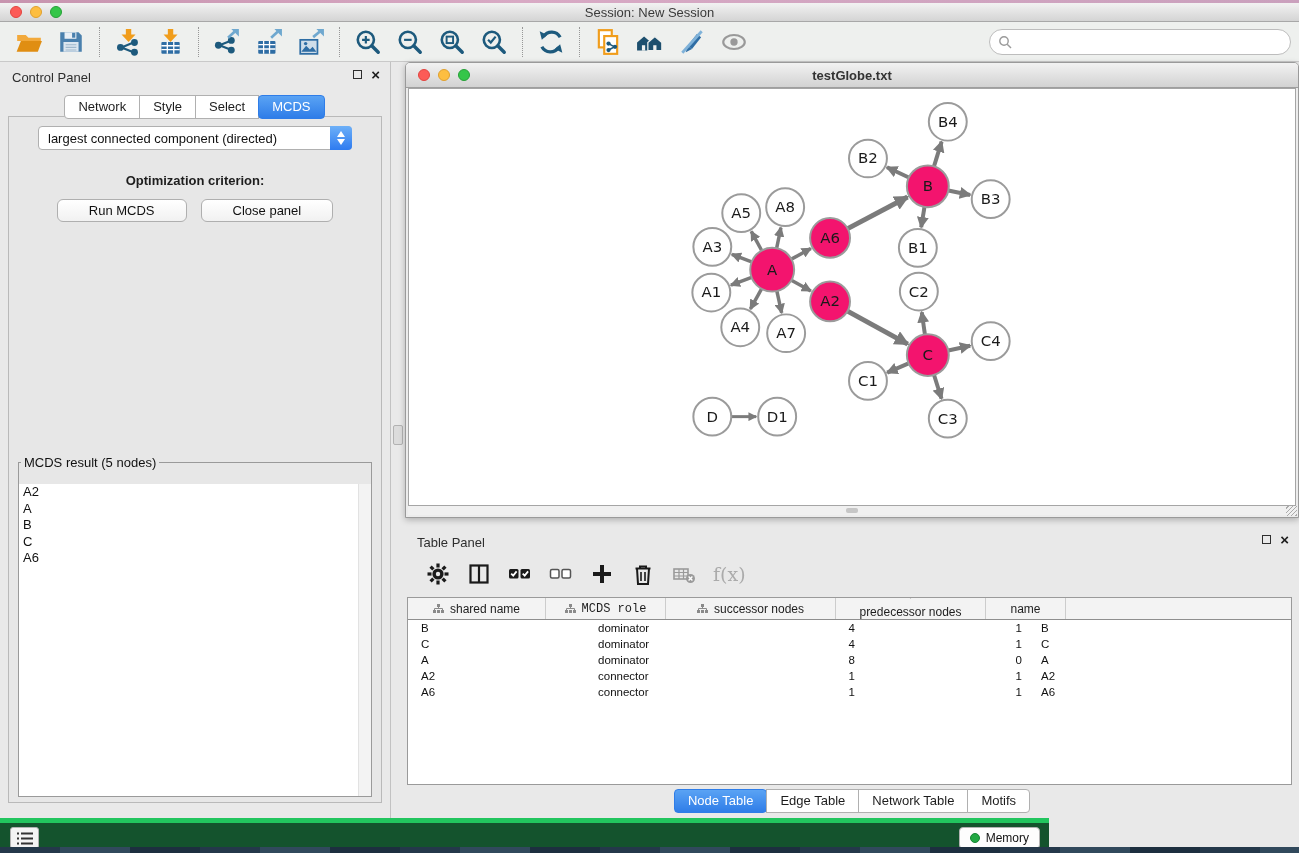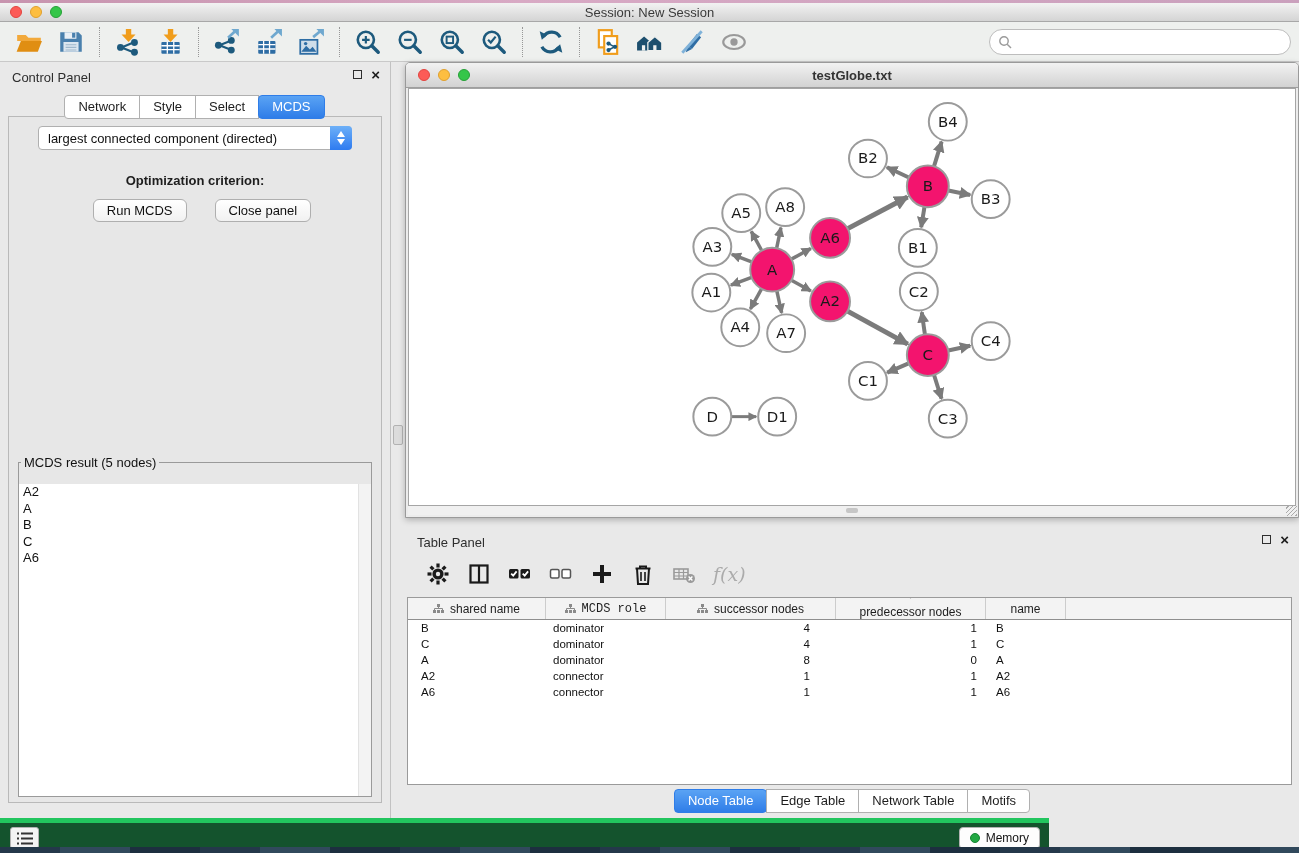--- a/index.html
+++ b/index.html
@@ -45,22 +45,22 @@
 
   #cp-box { position:absolute; left:8px; right:8px; top:54px; bottom:15px;
     background:#e7e7e7; border:1px solid #b9b9b9; }
   #opt-label { margin-top:23px; text-align:center; font-size:13px; font-weight:bold; color:#1d1d1d; }
   #criterion { margin:9px auto 0; width:314px; height:24px; background:#fff; border:1px solid #b0b0b0;
     border-radius:4px; display:flex; align-items:center; position:relative; }
   #criterion .val { flex:1; font-size:13px; color:#111; padding-left:9px; white-space:nowrap; }
   #criterion .stepper { position:absolute; right:-1px; top:-1px; width:22px; height:24px; border-radius:0 4px 4px 0;
     background:linear-gradient(#6db0f8,#2e7bf0); display:flex; flex-direction:column; align-items:center; justify-content:center; gap:2px; }
   .btn-row { display:flex; justify-content:center; gap:14px; margin-top:11px; }
-  .cp-button { height:23px; padding:0 13px; font-size:13px; color:#111; background:linear-gradient(#fff,#f1f1f1);
-    border:1px solid #afafaf; border-radius:6px;margin-left:14px; }
+  .cp-button { height:23px; padding:0 31px; font-size:13px; color:#111; background:linear-gradient(#fff,#f1f1f1);
+    border:1px solid #afafaf; border-radius:6px; }
 
   #result-box { position:absolute; left:9px; right:9px; top:338px; height:342px;
     border:1px solid #9a9a9a; padding:0; }
   #result-box legend { font-size:13px; color:#111; padding:0 3px; margin-left:2px; }
   #result-list { position:absolute; left:0; right:0; top:14px; bottom:0; background:#fff; overflow:hidden; }
   .result-item { font-size:13px; color:#111; line-height:16.5px; padding-left:4px; }
   #result-scroll { position:absolute; right:0; top:0; bottom:0; width:13px; background:#f3f3f3; border-left:1px solid #e2e2e2; }
 
   
   #v-split { position:absolute; left:393px; top:425px; width:10px; height:20px;
@@ -78,31 +78,31 @@
   .nlabel { font-family:"DejaVu Sans", sans-serif; font-size:15px; fill:#1a1a1a; }
   #net-hscroll { position:absolute; left:2px; right:2px; bottom:2px; height:9px; background:#f0f0f0; }
   #net-hscroll .thumb { position:absolute; left:calc(50% - 6px); top:2px; width:12px; height:5px; background:#c6c6c6; border-radius:2px; }
   #net-resize { position:absolute; right:1px; bottom:1px; width:11px; height:11px;
     background:repeating-linear-gradient(135deg,transparent 0 2px,#aaa 2px 3px); }
 
   
   #table-panel { position:absolute; left:405px; top:527px; width:894px; height:291px; background:#e9e9e9; }
   #tp-toolbar { position:absolute; left:0; top:27px; right:0; height:40px; display:flex; align-items:center; padding-left:21px; gap:17px; }
   .tpicon { width:24px; height:24px; flex:none; }
-  .fx { font-family:"DejaVu Serif", serif; font-style:italic; font-size:19px; color:#ababab; }
+  .fx { font-family:"DejaVu Serif", serif; font-size:19px; color:#ababab; }
 
   #tp-table { position:absolute; left:2px; right:7px; top:70px; height:188px; background:#fff; border:1px solid #9a9a9a; overflow:hidden; }
   #tp-header { display:flex; height:22px; background:#f3f3f3; border-bottom:1px solid #8e8e8e; }
   .hcell { display:flex; align-items:center; justify-content:center; gap:6px; font-size:12px; color:#1d1d1d;
     border-right:1px solid #cccccc; }
   .hc0{width:138px;} .hc1{width:120px;font-family:Liberation Mono, monospace;} .hc2{width:170px;} .hc3{width:150px;flex-direction:column;} .hc4{width:80px; border-right:1px solid #cccccc;}
   .hfill{flex:1; border-right:none;}
   .trow { display:flex; height:16px; align-items:center; }
   .tcell { font-size:11.5px; color:#111; white-space:nowrap; overflow:hidden; }
-  .c0{width:138px; padding-left:13px;} .c1{width:120px; padding-left:7px;}
+  .c0{width:138px; padding-left:13px;} .c1{width:120px; padding-left:7px;margin-left:45px;}
   .c2{width:170px; text-align:right; padding-right:26px;} .c3{width:150px; text-align:right; padding-right:9px;}
   .c4{width:80px; padding-left:10px;}
 
   #tp-tabs { position:absolute; left:0; top:262px; width:100%; display:flex; justify-content:center; }
   .tp-tab { font-size:13px; color:#1d1d1d; background:#fff; border:1px solid #b0b0b0; padding:3px 13px 4px; margin-left:-1px; }
   .tp-tab:first-child { border-radius:4px 0 0 4px; margin-left:0; }
   .tp-tab:last-child { border-radius:0 4px 4px 0; }
   .tp-tab.active { background:linear-gradient(#5aa3f4,#2f7de8); color:#fff; border-color:#2f7de8; border-radius:4px; }
 
   

